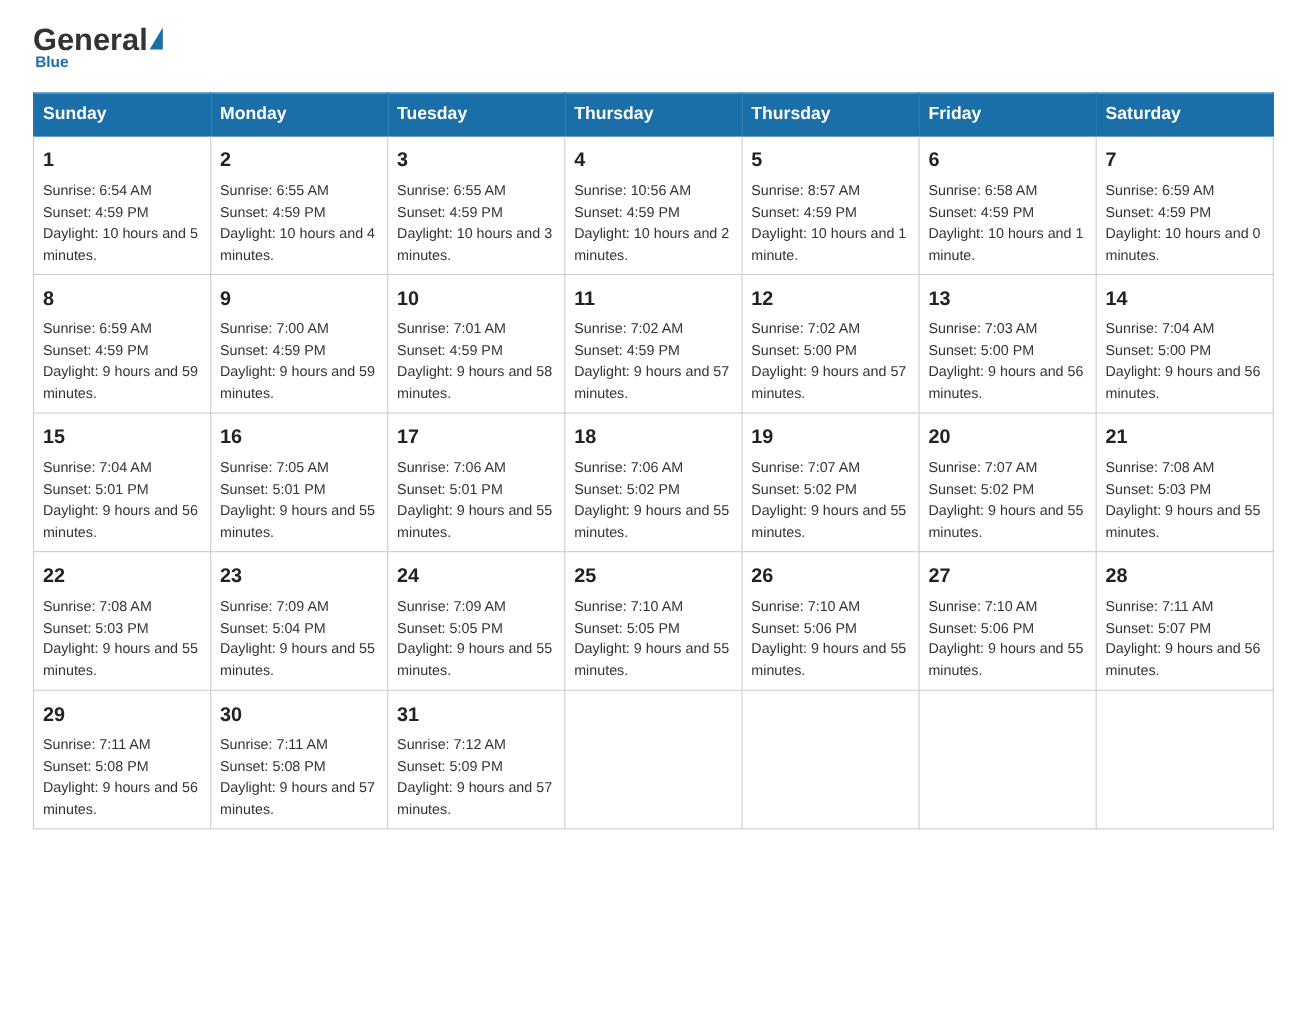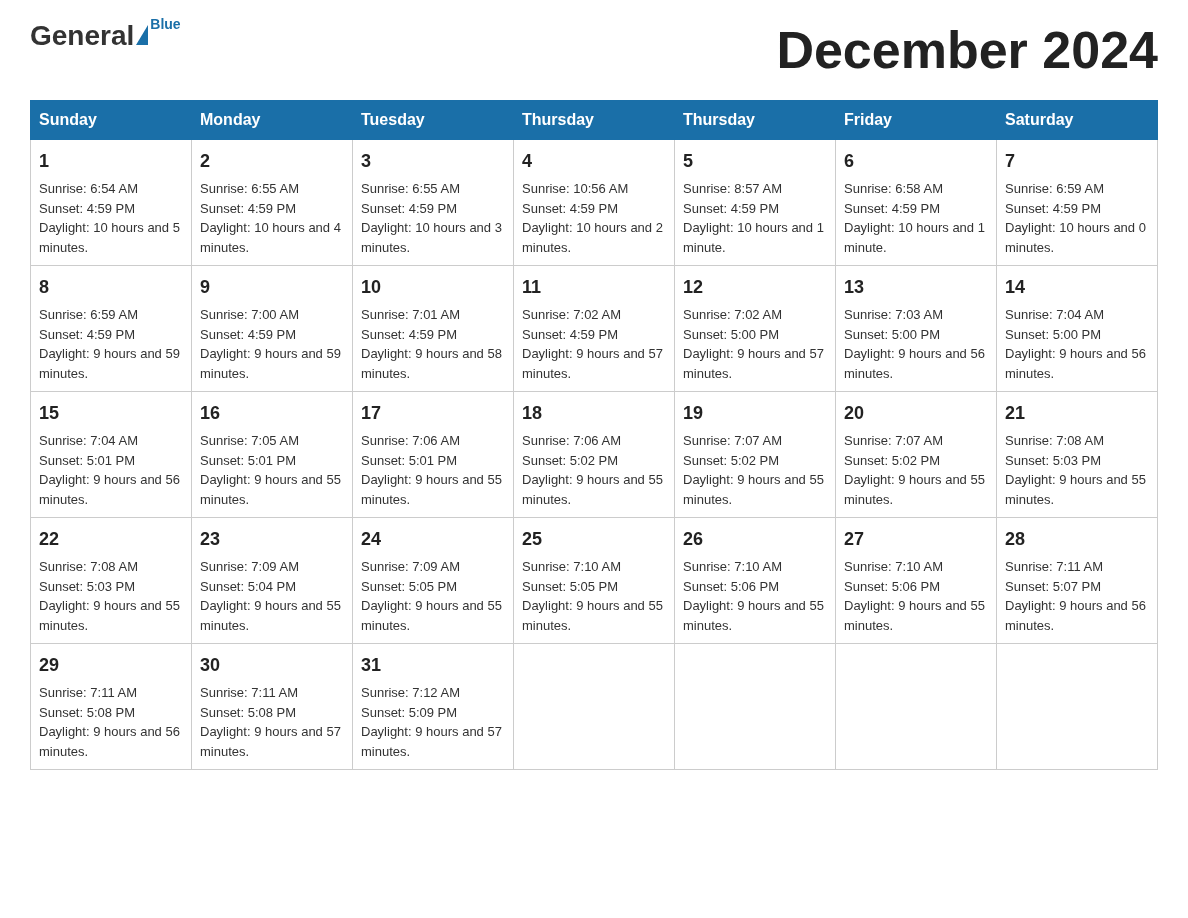--- a/index.html
+++ b/index.html
@@ -11,20 +11,21 @@
       min-height: 918px;
     }
     .header {
       display: flex;
       justify-content: space-between;
       align-items: flex-start;
       margin-bottom: 20px;
     }
     .logo {
       display: flex;
+      flex-direction: column;
       align-items: flex-start;
     }
     .logo-text {
       display: flex;
       align-items: center;
       font-size: 28px;
       font-weight: bold;
       color: #333;
     }
     .logo-general { color: #333; }
@@ -100,21 +101,20 @@
 
 <div class="header">
   <div class="logo">
     <div class="logo-text">
       <span class="logo-general">General</span>
       <div class="logo-triangle"></div>
     </div>
     <div class="logo-subtitle">Blue</div>
   </div>
   <div class="title-block">
-    <h1>December 2024</h1>
   </div>
 </div>
 
 <table>
   <thead>
     <tr>
     <th>Sunday</th>
         <th>Monday</th>
         <th>Tuesday</th>
         <th>Thursday</th>

